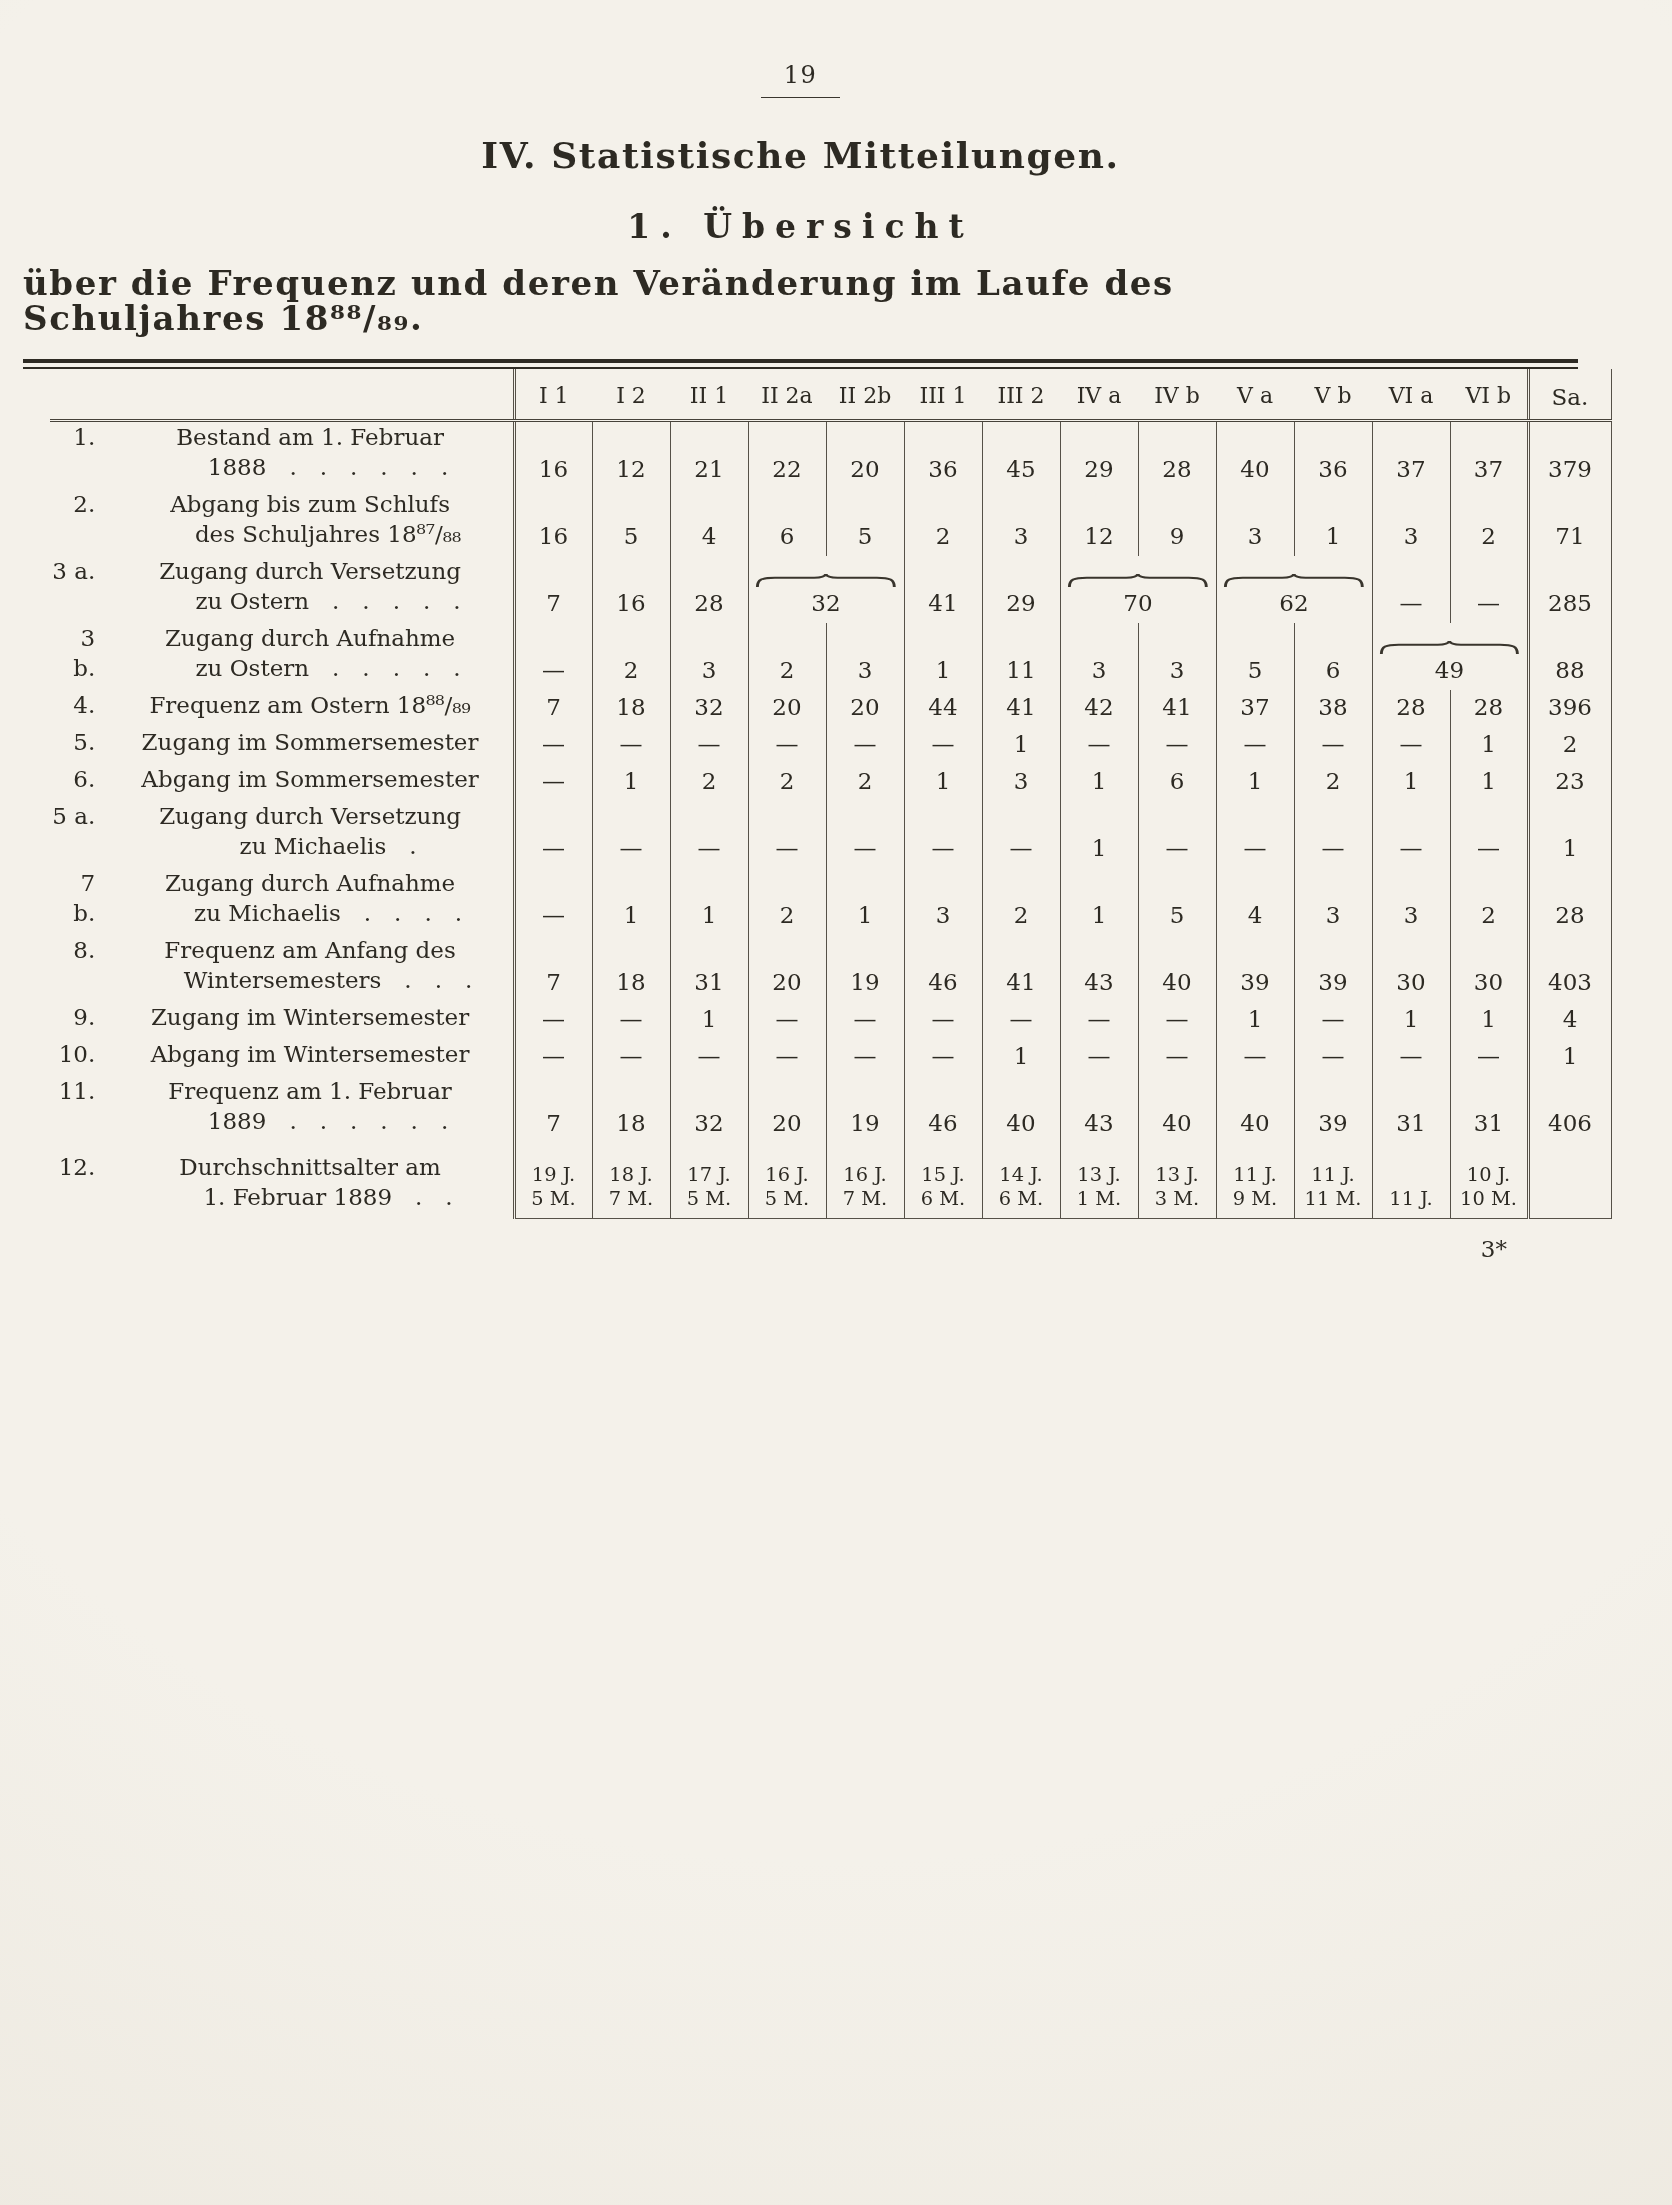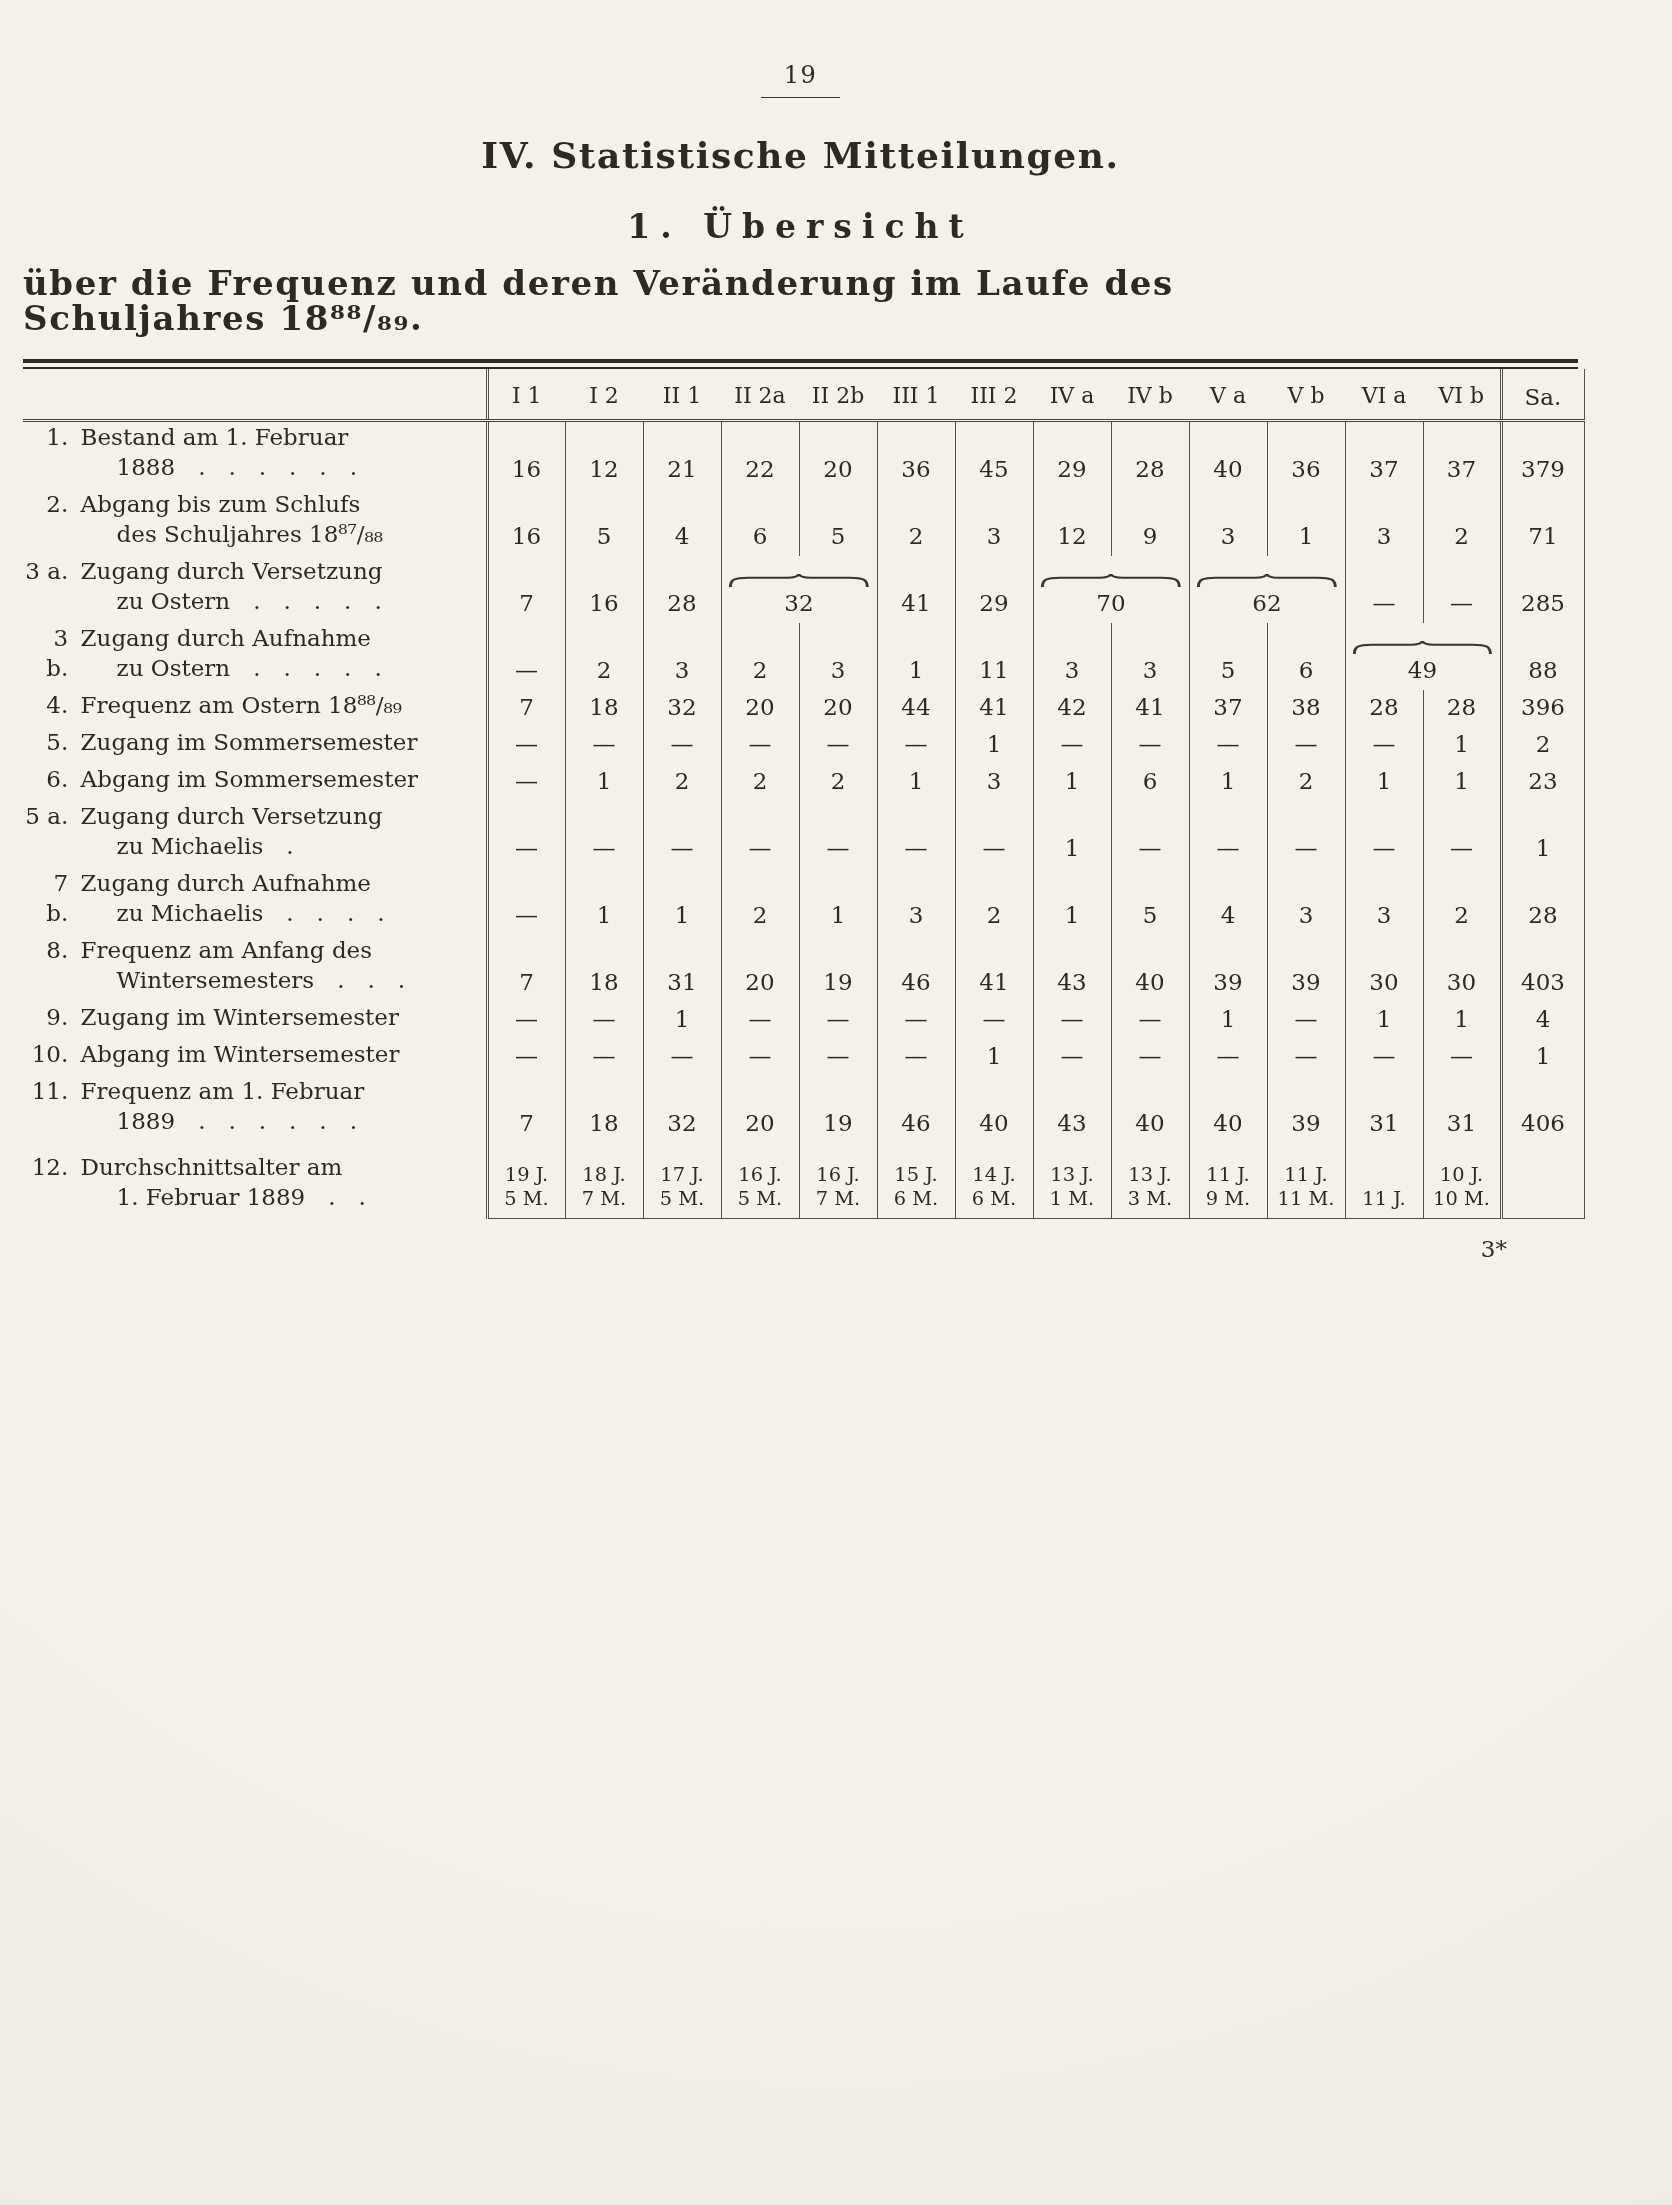--- a/index.html
+++ b/index.html
@@ -22,21 +22,21 @@
   }
 
   .title { margin-top:36px; text-align:center; font-size:36px; font-weight:bold; letter-spacing:1.6px; }
   .section { margin-top:31px; text-align:center; font-size:33px; font-weight:bold; letter-spacing:10px; }
   .subtitle { margin-top:20px; text-align:left; font-size:34px; font-weight:bold; line-height:35px; letter-spacing:1.6px; }
 
   .table-wrap { margin-top:23px; }
   .rule-heavy { height:4.7px; background:#2e2b24; }
   .rule-light { height:1.6px; background:#2e2b24; margin-top:3.9px; }
 
-  table.freq-table { width:1555px; border-collapse:collapse; table-layout:fixed; }
+  table.freq-table { width:1555px; border-collapse:collapse; table-layout:fixed;margin-left:27px; }
   col.c-label { width:464px; }
   col.c-val   { width:78px; }
   col.c-sa    { width:83px; }
 
   thead th {
     font-weight:normal; font-size:22px; text-align:center;
     padding:14px 0 11px; border-bottom:3.9px double #46423a;
   }
   thead th.label-head { border-bottom:3.9px double #46423a; }
 
@@ -46,21 +46,21 @@
   tr.ages     { height:76px; }
 
   .label-cell { padding:0 0 7px 1.6px; }
   .label-inner { display:flex; align-items:flex-end; }
   .row-num {
     flex:0 0 56px; text-align:right; padding-right:12.4px;
     font-size:23px; line-height:30px; align-self:flex-start;
   }
   tr.two-line .row-num, tr.ages .row-num { align-self:flex-start; }
   .row-label { flex:1; }
-  .label-line { font-size:23px; line-height:30px; white-space:nowrap; }
+  .label-line { font-size:23px; line-height:30px; white-space:nowrap;text-align:center; }
   .label-line.indent { padding-left:36px; }
 
   .value-cell, .total-cell {
     text-align:center; font-size:23px; padding-bottom:7px;
     border-left:1.6px solid #565148; position:relative;
   }
   .first-val, .total-cell { border-left:3.9px double #565148; }
   .total-cell { border-right:1.6px solid #565148; }
   tbody tr:last-child .value-cell,
   tbody tr:last-child .total-cell { border-bottom:1.6px solid #565148; }

